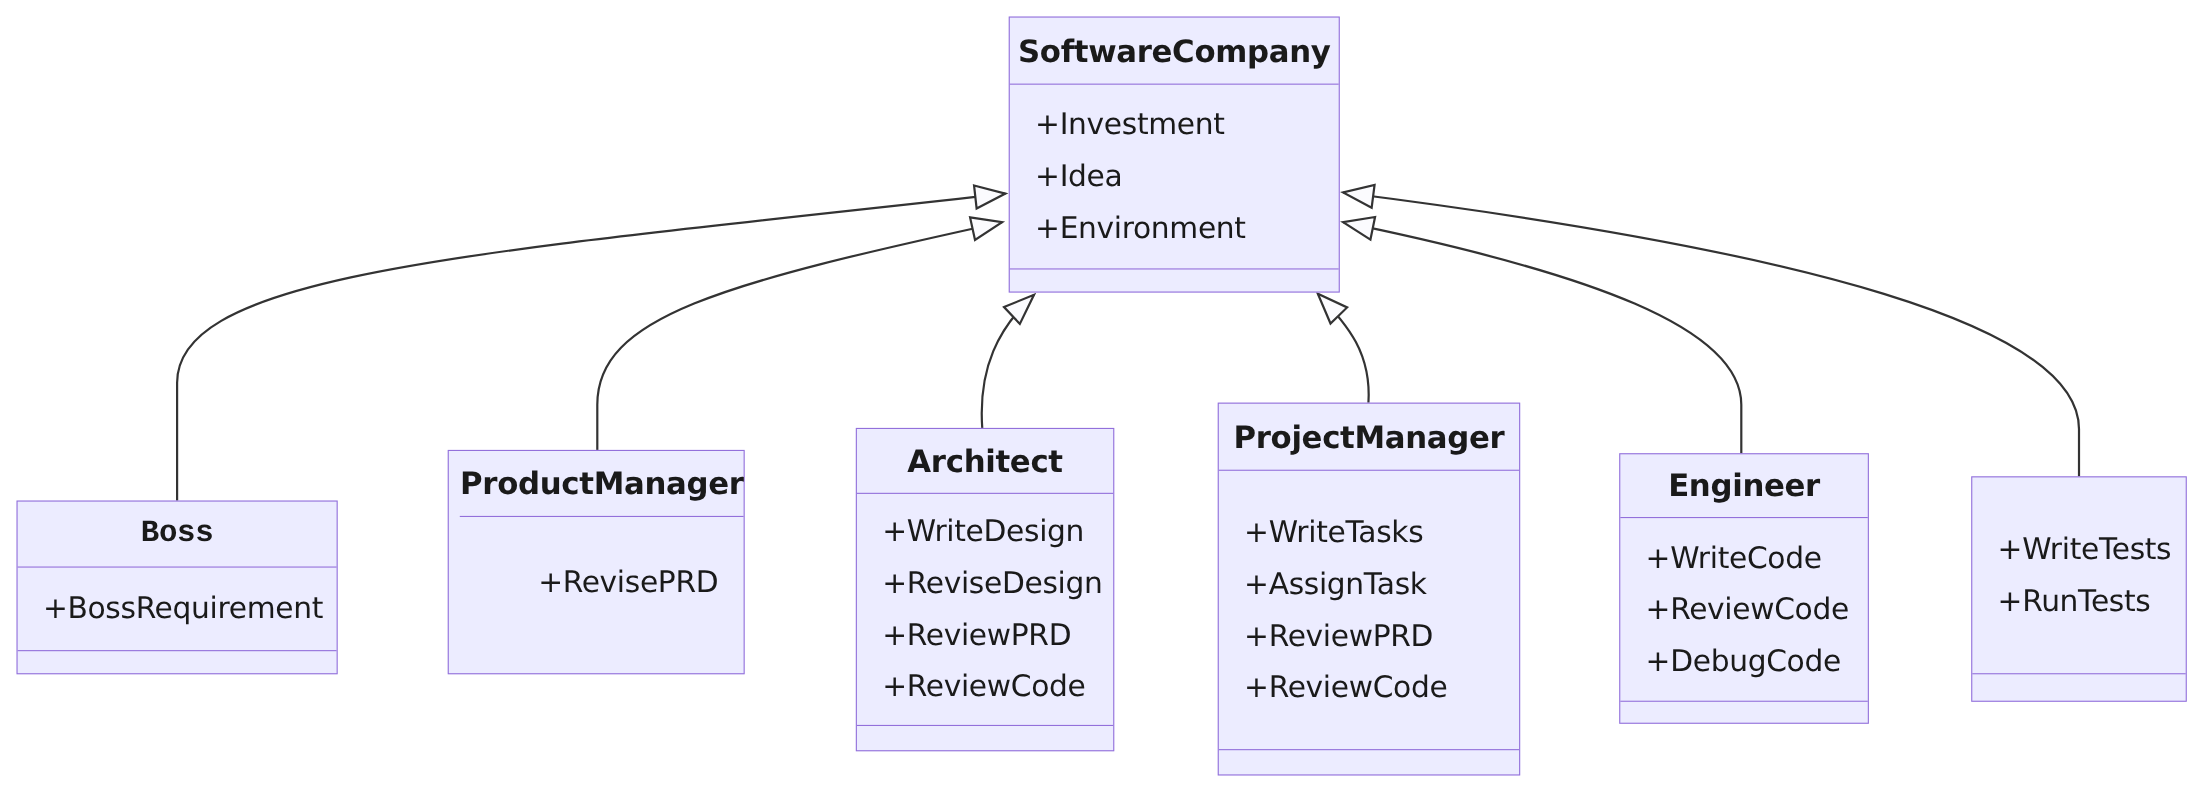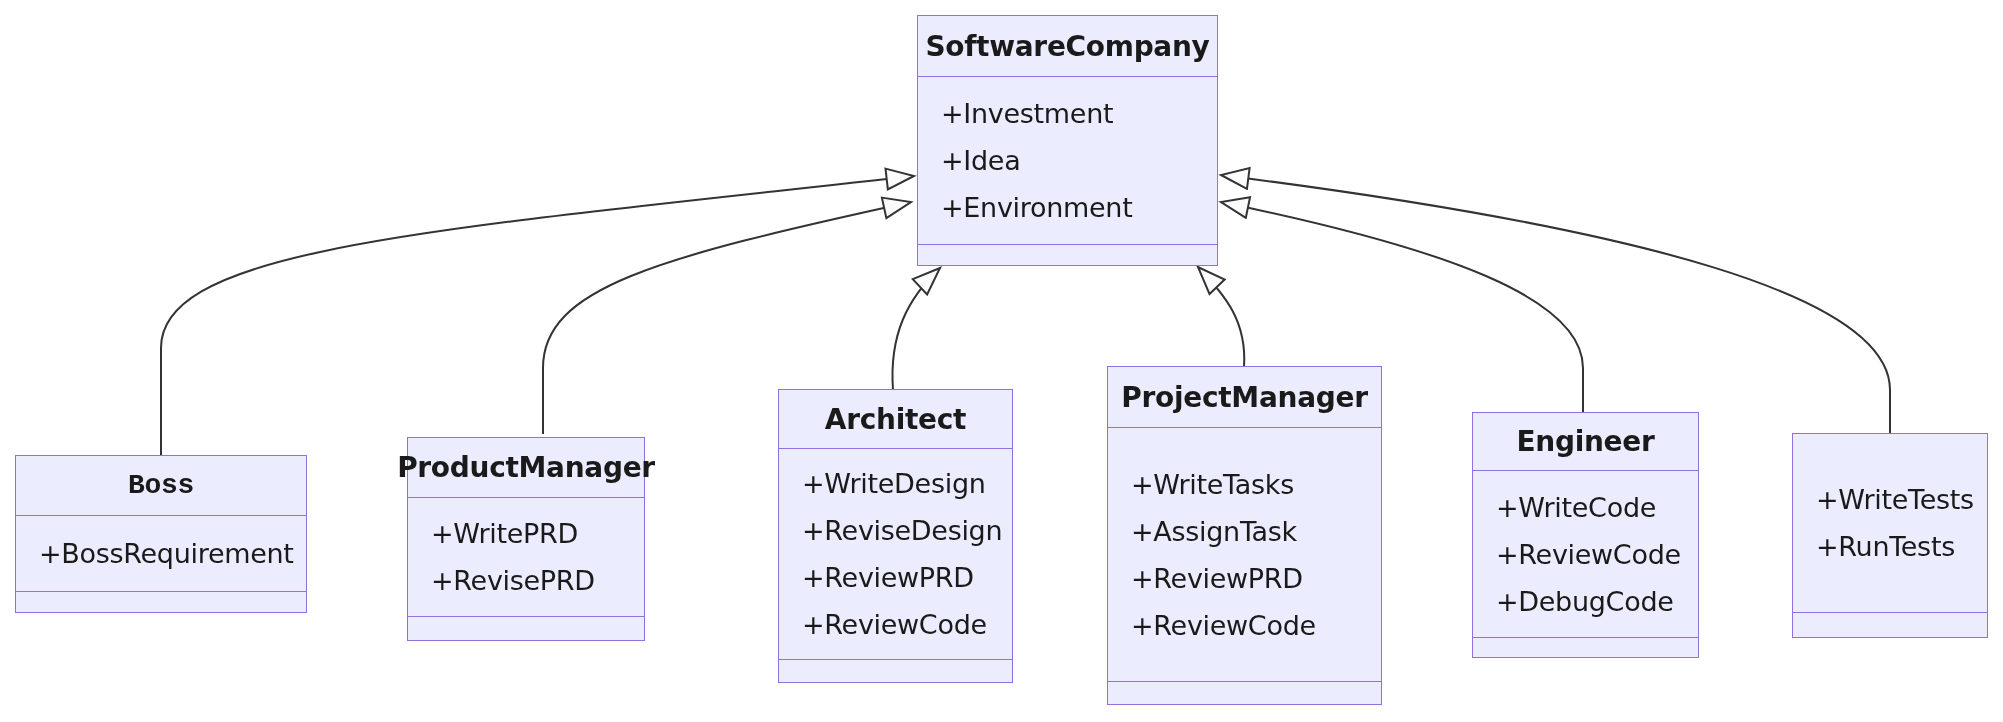--- a/index.html
+++ b/index.html
@@ -60,21 +60,21 @@
   }
   
   #node-software-company { left: 917px; top: 15px;  width: 301px; height: 251px; }
   #node-software-company .class-title { height: 61px; }
   #node-software-company .class-methods { height: 21px; }
 
   #node-boss { left: 15px; top: 455px; width: 292px; height: 158px; }
   #node-boss .class-title { height: 60px; font-family: Liberation Mono, monospace; }
   #node-boss .class-methods { height: 21px; }
 
-  #node-product-manager { left: 407px; top: 437px; width: 238px; height: 204px; }
+  #node-product-manager { left: 407px; top: 409px; width: 270px; height: 204px; align-items: flex-end; }
   #node-product-manager .class-title { height: 60px; }
   #node-product-manager .class-methods { height: 24px; }
 
   #node-architect { left: 778px; top: 389px; width: 235px; height: 294px; }
   #node-architect .class-title { height: 59px; }
   #node-architect .class-methods { height: 23px; }
 
   #node-project-manager { left: 1107px; top: 366px; width: 275px; height: 339px; gap: 27px; }
   #node-project-manager .class-title { height: 61px; }
   #node-project-manager .class-methods { height: 23px; }
@@ -122,21 +122,20 @@
     <div class="class-title">Boss</div>
     <div class="class-attrs">
       <div class="attr-row">+BossRequirement</div>
     </div>
     <div class="class-methods"></div>
   </div>
 
   <div class="class-node" id="node-product-manager">
     <div class="class-title">ProductManager</div>
     <div class="class-attrs">
-      <div class="attr-row">+WritePRD</div>
       <div class="attr-row">+RevisePRD</div>
     </div>
     <div class="class-methods"></div>
   </div>
 
   <div class="class-node" id="node-architect">
     <div class="class-title">Architect</div>
     <div class="class-attrs">
       <div class="attr-row">+WriteDesign</div>
       <div class="attr-row">+ReviseDesign</div>

